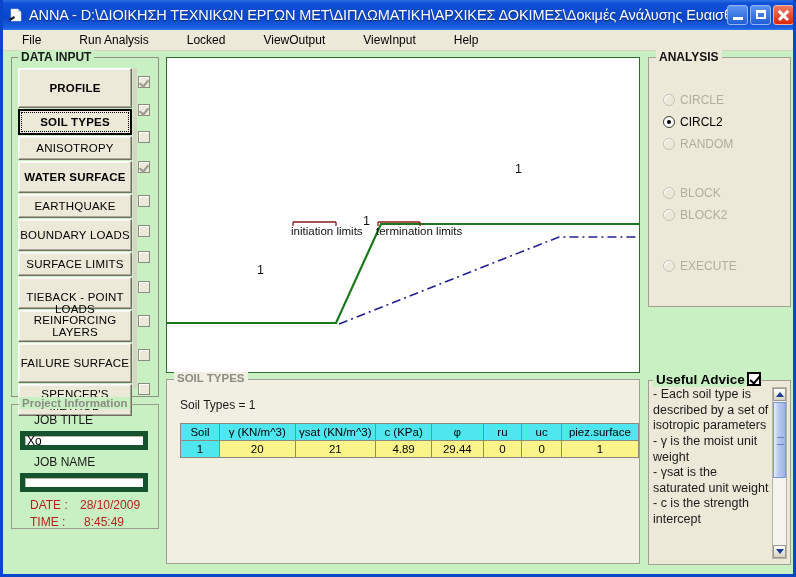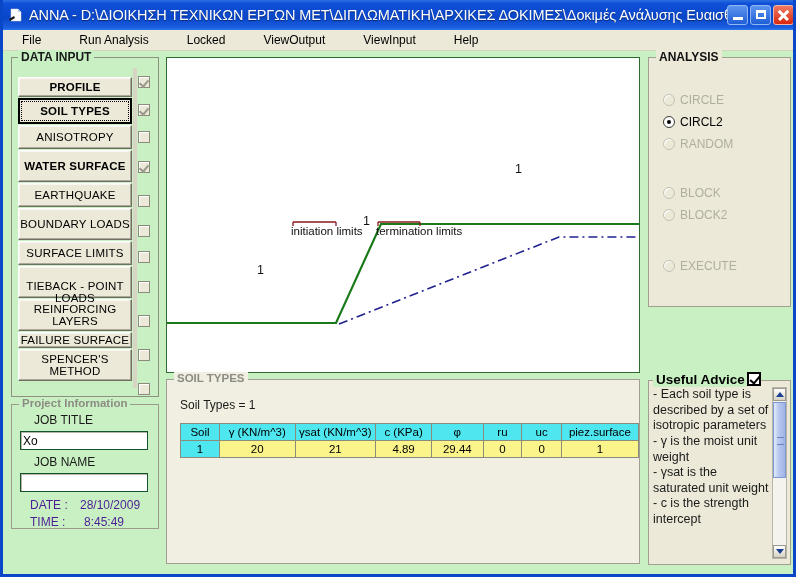--- a/index.html
+++ b/index.html
@@ -197,33 +197,33 @@
   .pi-label {
     position: absolute;
     font-size: 12px;
     color: #1a1a1a;
     font-weight: normal;
     white-space: nowrap;
   }
   .pi-input {
     position: absolute;
     background: #ffffff;
-    border: 1px solid #14532d;
+    border: 5px solid #14532d;
     box-sizing: border-box;
     font-size: 12px;
     color: #000;
     padding: 1px 2px;
     display: flex;
     align-items: center;
     box-shadow: inset 1px 1px 0 #b8b5a4;
   }
   .dt-row {
     position: absolute;
     font-size: 12px;
-    color: #4c1d95;
+    color: #b91c1c;
     white-space: nowrap;
   }
 
   
   #canvas-frame {
     position: absolute;
     left: 163px; top: 57px;
     width: 474px; height: 316px;
     background: #ffffff;
     border: 1px solid #2f6b2f;
@@ -418,21 +418,21 @@
     <span class="menuitem">Locked</span>
     <span class="menuitem">ViewOutput</span>
     <span class="menuitem">ViewInput</span>
     <span class="menuitem">Help</span>
   </div>
 
   <div class="gbox" id="data-input">
     <span class="legend">DATA INPUT</span>
     <div class="scroll-strip"></div>
     <div class="btncol" id="btncol">
-        <div class="sbtn bold" style="height: 20px; margin-top: 9px;">
+        <div class="sbtn bold" style="height: 40px;">
           <span>PROFILE</span>
         </div>
         <div class="sbtn bold selected" style="height: 26px;">
           <span>SOIL TYPES</span>
         </div>
         <div class="sbtn" style="height: 24px;">
           <span>ANISOTROPY</span>
         </div>
         <div class="sbtn bold" style="height: 32px;">
           <span style="display: block; text-align: center;">WATER SURFACE</span>
@@ -445,21 +445,21 @@
         </div>
         <div class="sbtn" style="height: 24px;">
           <span>SURFACE LIMITS</span>
         </div>
         <div class="sbtn" style="height: 32px;">
           <span style="display: block; text-align: center; margin-top: 20px;">TIEBACK - POINT LOADS</span>
         </div>
         <div class="sbtn" style="height: 32px;">
           <span style="display: block; text-align: center;">REINFORCING LAYERS</span>
         </div>
-        <div class="sbtn" style="height: 16px;">
+        <div class="sbtn" style="height: 40px;">
           <span style="display: block; text-align: center;">FAILURE SURFACE</span>
         </div>
         <div class="sbtn" style="height: 32px;">
           <span style="display: block; text-align: center;">SPENCER'S METHOD</span>
         </div>
       </div>
     <div class="chkcol" id="chkcol">
         <div class="chkcell" style="height: 28px;">
           <span class="chkbox on"></span>
         </div>

